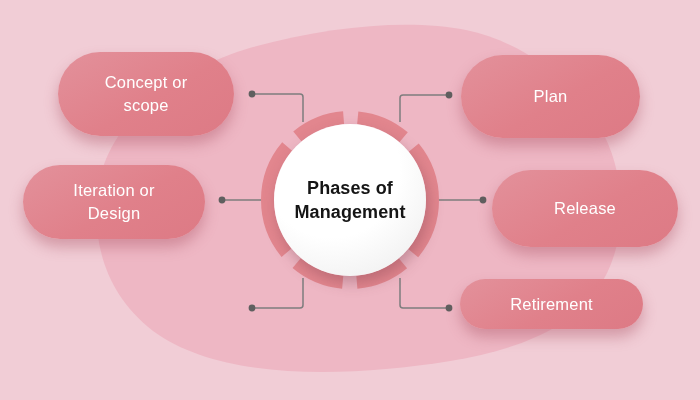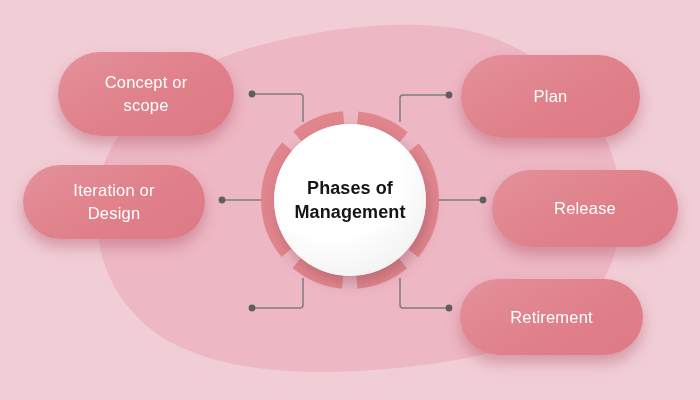--- a/index.html
+++ b/index.html
@@ -51,21 +51,21 @@
     text-align:center;
     color:var(--pill-text);
     font-size:16.5px;line-height:23px;letter-spacing:.2px;
     padding:0 26px;
   }
   .p-concept   {left:58px;  top:52px;  width:176px; height:84px;}
   .p-iteration {left:23px;  top:165px; width:182px; height:74px;}
   .p-production{left:55px;  top:278px; width:187px; height:66px;}
   .p-plan      {left:461px; top:55px;  width:179px; height:83px;}
   .p-release   {left:492px; top:170px; width:186px; height:77px;}
-  .p-retirement{left:460px; top:279px; width:183px; height:76px;}
+  .p-retirement{left:460px; top:279px; width:183px; height:50px;}
 </style>
 </head>
 <body>
 
 <div class="canvas">
 
   <svg class="layer" viewBox="0 0 700 400">
     <path class="blob-path" d="M 253 47
          C 175 70, 112 118, 99 182
          C 91 232, 100 290, 153 331

